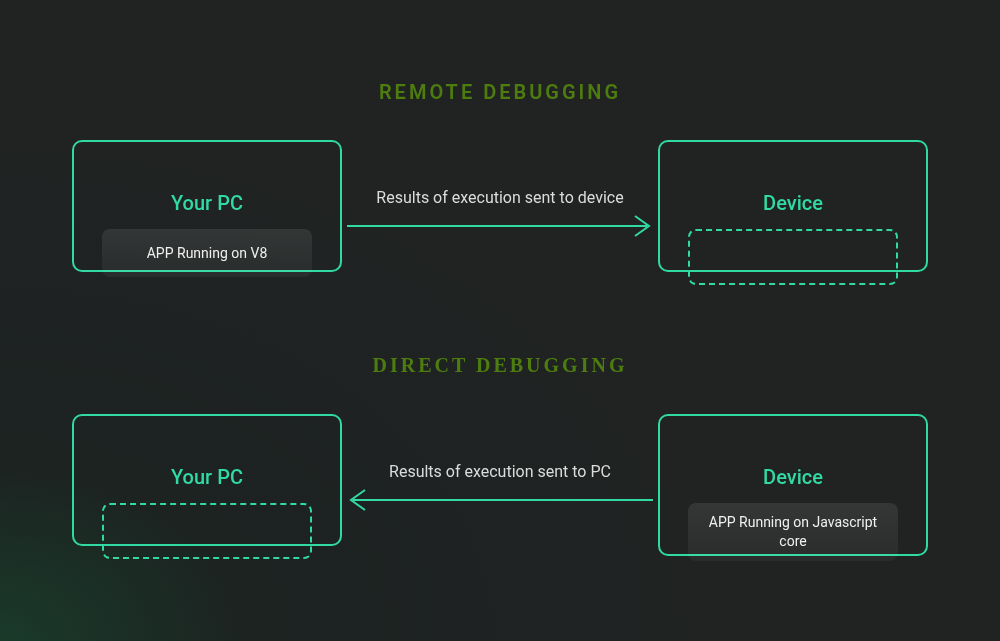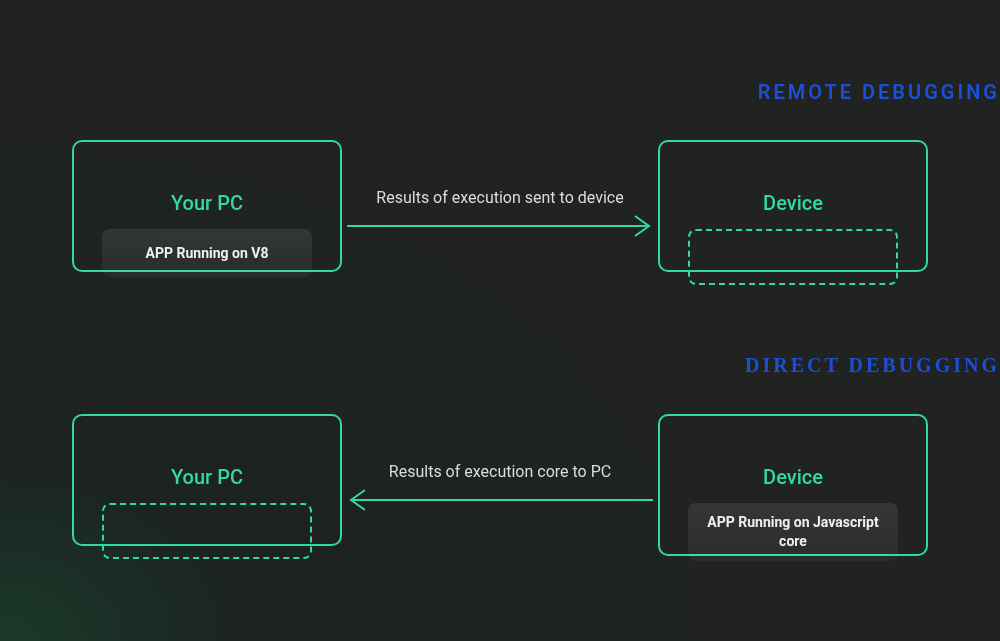--- a/index.html
+++ b/index.html
@@ -4,25 +4,25 @@
 <style>
   * { box-sizing: border-box; margin: 0; padding: 0; }
   html, body { width: 1000px; height: 641px; overflow: hidden; }
   body {
     font-family: -apple-system, BlinkMacSystemFont, "Segoe UI", Roboto, Helvetica, Arial, sans-serif;
     background: radial-gradient(ellipse 700px 500px at 0% 100%, #1a3a2a 0%, #1c2321 35%, #1e2222 65%, #202322 100%);
     color: #e8e8e8;
     position: relative;
   }
   .section-title {
-    text-align: right;
+    text-align: center;
     font-size: 20px;
     font-weight: 600;
     letter-spacing: 3px;
-    color: #1d4ed8;
+    color: #4d7c0f;
   }
   .title-remote { position: absolute; left: 0; right: 0; top: 80px; }
   .title-direct { position: absolute; left: 0; right: 0; top: 354px; font-family: Liberation Serif, serif; }
 
   .box {
     position: absolute;
     border: 2px solid #31d9a3;
     border-radius: 10px;
     padding-top: 16px;
     text-align: center;
@@ -32,21 +32,21 @@
     font-weight: 500;
     color: #31d9a3;
     margin-top: 33px;
   }
   .chip {
     margin: 14px auto 0;
     width: 210px;
     background: linear-gradient(180deg, rgba(255,255,255,0.09), rgba(255,255,255,0.045));
     border-radius: 8px;
     font-size: 14px;
-    font-weight: 700;
+    font-weight: 400;
     color: #f0f0f0;
     display: flex;
     align-items: center;
     justify-content: center;
     padding: 12px 12px;
     line-height: 1.35;
   }
   .chip-single { height: 48px; }
   .chip-double { height: 58px; }
   .dashed-inner {
@@ -107,17 +107,17 @@
 <div class="box direct-pc">
   <div class="box-title">Your PC</div>
   <div class="dashed-inner"></div>
 </div>
 
 <div class="box direct-device">
   <div class="box-title">Device</div>
   <div class="chip chip-double">APP Running on Javascript core</div>
 </div>
 
-<div class="arrow-label arrow-label-direct">Results of execution core to PC</div>
+<div class="arrow-label arrow-label-direct">Results of execution sent to PC</div>
 <svg class="arrow-svg arrow-direct" viewBox="0 0 306 24">
   <line x1="6" y1="12" x2="306" y2="12"></line>
   <polyline points="18,2 4,12 18,22"></polyline>
 </svg>
 
 </body></html>

